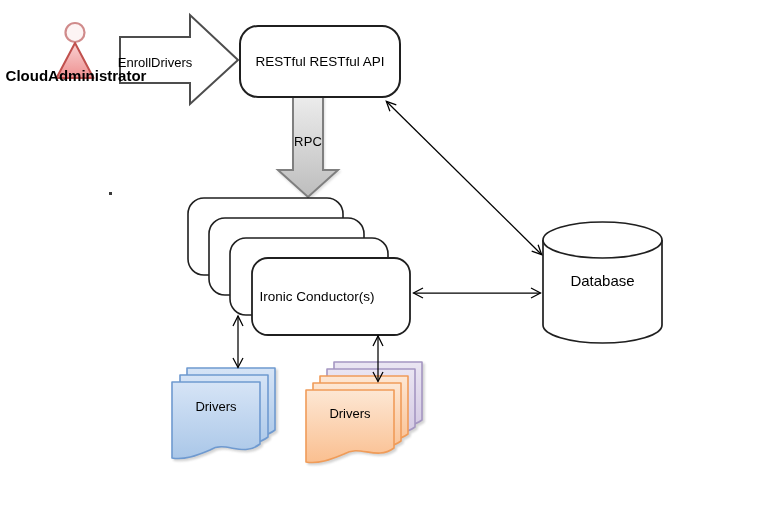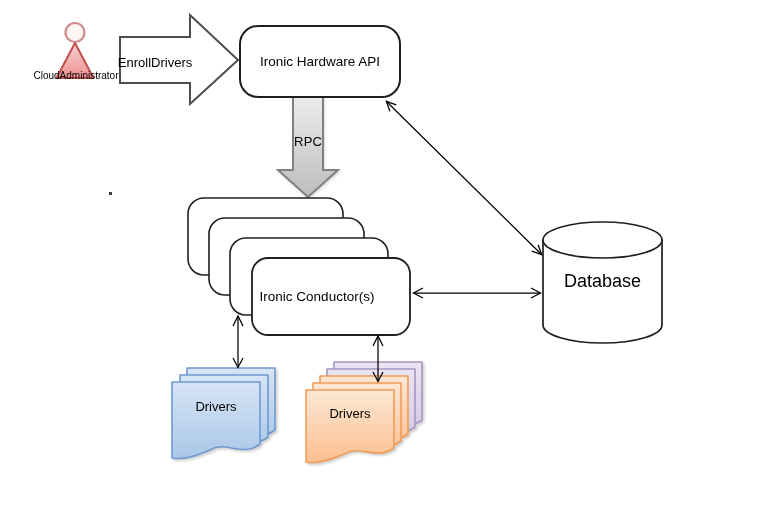--- a/index.html
+++ b/index.html
@@ -6,26 +6,26 @@
   .canvas{
     position:relative;width:757px;height:516px;background:#ffffff;overflow:hidden;
     font-family:"Liberation Sans", sans-serif;
   }
   .canvas svg{position:absolute;left:0;top:0;}
   .lbl{
     position:absolute;display:flex;align-items:center;justify-content:center;
     text-align:center;color:#000;font-size:13px;line-height:16px;white-space:nowrap;
   }
   .col{flex-direction:row;}
-  .actor-name{left:20px;top:69px;width:112px;font-size:10px;font-weight:normal;line-height:13.5px;}
+  .actor-name{left:20px;top:69px;width:112px;font-size:15px;font-weight:bold;line-height:13.5px;}
   .enroll-label{left:119px;top:40px;width:72px;height:44px;line-height:21px;}
   .api-label{left:240px;top:26px;width:160px;height:71px;font-size:13.5px;}
   .rpc-letters{left:294px;top:109px;width:28px;height:64px;justify-content:space-between;line-height:13px;font-size:13px;}
   .conductor-label{left:252px;top:258px;width:130px;height:77px;font-size:13.5px;}
-  .database-label{left:543px;top:237px;width:119px;height:88px;font-size:18px;}
+  .database-label{left:543px;top:237px;width:119px;height:88px;font-size:15px;}
   .drivers-blue-label{left:172px;top:384px;width:88px;height:46px;}
   .drivers-orange-label{left:306px;top:392px;width:88px;height:44px;}
   .stray-dot{position:absolute;left:109px;top:192px;width:3px;height:3px;background:#3a3a3a;}
   .shadow{filter:drop-shadow(2px 2px 1px rgba(130,130,130,.35));}
   .softshadow{filter:drop-shadow(1.5px 2px 1px rgba(160,160,160,.35));}
 </style>
 </head>
 <body>
 
 <div class="canvas">
@@ -123,21 +123,21 @@
   <div class="lbl actor-name col">
     <div>Cloud</div>
     <div>Administrator</div>
   </div>
 
   <div class="lbl enroll-label col">
     <div>Enroll</div>
     <div>Drivers</div>
   </div>
 
-  <div class="lbl api-label">Ironic Hardware API</div>
+  <div class="lbl api-label">RESTful RESTful API</div>
 
   <div class="lbl rpc-letters col">
     <span>R</span>
     <span>P</span>
     <span>C</span>
   </div>
 
   <div class="lbl conductor-label">Ironic Conductor(s)</div>
 
   <div class="lbl database-label">Database</div>

